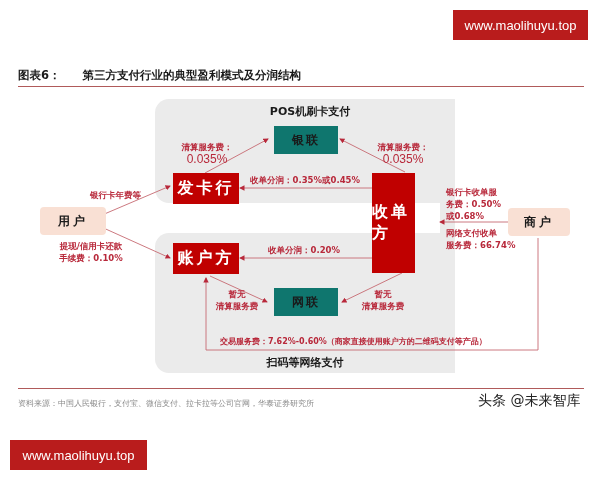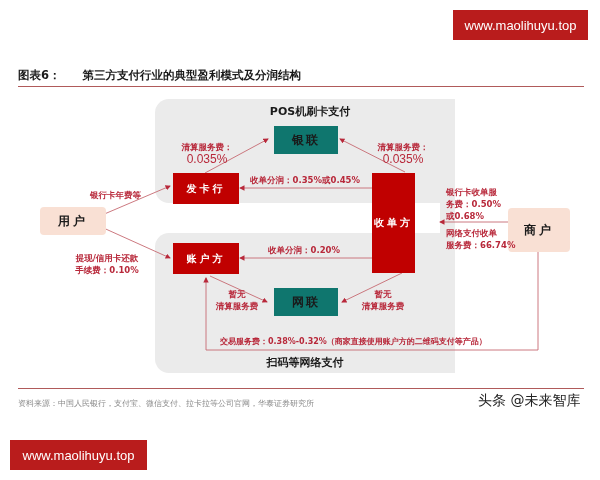--- a/index.html
+++ b/index.html
@@ -6,21 +6,21 @@
   body { width:600px; height:480px; background:#ffffff; position:relative; overflow:hidden;
          font-family:"DejaVu Sans", sans-serif; }
   .abs { position:absolute; }
   .wm { position:absolute; background:#b91c1c; color:#ffffff; font-family:"Liberation Sans", sans-serif;
         font-size:13px; display:flex; align-items:center; justify-content:center; }
   .title { left:18px; top:68px; font-size:11.5px; font-weight:bold; color:#1a1a1a; white-space:nowrap; }
   .title .num { margin-right:22px; }
   .rule { left:18px; height:1px; background:#b05a5a; }
   .panel { background:#ebebeb; border-radius:14px; }
   .section-label { font-size:11px; font-weight:bold; color:#1a1a1a; text-align:center; white-space:nowrap; }
-  .node-red { background:#c00000; color:#ffffff; font-size:10px; font-weight:bold; display:flex;
+  .node-red { background:#c00000; color:#ffffff; font-size:16px; font-weight:bold; display:flex;
               align-items:center; justify-content:center; letter-spacing:3px; }
   .node-cream { background:#0f766e; color:#1a1a1a; font-size:12px; font-weight:bold; display:flex;
                 align-items:center; justify-content:center; letter-spacing:2px; }
   .node-peach { background:#f9e0d4; color:#1a1a1a; font-size:12px; font-weight:bold; display:flex;
                 align-items:center; justify-content:center; letter-spacing:3px; border-radius:4px; }
   .lbl { color:#b8283a; font-size:8.5px; line-height:12px; white-space:nowrap; }
   .lbl.c { text-align:center; }
   .lbl.bold { font-weight:bold; }
   .lbl .n { font-family:"Liberation Sans", sans-serif; font-size:12px; font-weight:normal; }
   .src { left:18px; top:398px; font-size:8px; color:#8a8a8a; white-space:nowrap; }
@@ -75,25 +75,25 @@
     <polyline points="538,238 538,350 206,350 206,278" marker-end="url(#ah)"></polyline>
   </g>
 </svg>
 
 <div class="abs node-peach" style="left:40px; top:207px; width:66px; height:28px;">用户</div>
 <div class="abs node-red" style="left:173px; top:173px; width:66px; height:31px;">发卡行</div>
 <div class="abs node-red" style="left:173px; top:243px; width:66px; height:31px;">账户方</div>
 <div class="abs node-cream" style="left:274px; top:126px; width:64px; height:28px;">银联</div>
 <div class="abs node-cream" style="left:274px; top:288px; width:64px; height:28px;">网联</div>
 <div class="abs node-red" style="left:372px; top:173px; width:43px; height:100px;">收单方</div>
-<div class="abs node-peach" style="left:508px; top:208px; width:62px; height:44px;">商户</div>
+<div class="abs node-peach" style="left:508px; top:208px; width:62px; height:28px;">商户</div>
 
 <div class="abs lbl bold" style="left:90px; top:189px;">银行卡年费等</div>
 
-<div class="abs lbl bold c" style="left:66px; top:240px; width:82px;margin-top:12px;">
+<div class="abs lbl bold c" style="left:50px; top:240px; width:82px;">
   <div>提现/信用卡还款</div>
   <div>手续费：0.10%</div>
 </div>
 
 <div class="abs lbl bold c" style="left:170px; top:141px; width:74px;">
   <div>清算服务费：</div>
   <div class="n">0.035%</div>
 </div>
 
 <div class="abs lbl bold c" style="left:366px; top:141px; width:74px;">
@@ -118,17 +118,17 @@
 <div class="abs lbl bold c" style="left:206px; top:288px; width:62px;">
   <div>暂无</div>
   <div>清算服务费</div>
 </div>
 
 <div class="abs lbl bold c" style="left:352px; top:288px; width:62px;">
   <div>暂无</div>
   <div>清算服务费</div>
 </div>
 
-<div class="abs lbl bold" style="left:220px; top:336px; font-size:8px;">交易服务费：0.38%-0.32%（商家直接使用账户方的二维码支付等产品）</div>
+<div class="abs lbl bold" style="left:220px; top:336px; font-size:8px;">交易服务费：7.62%-0.60%（商家直接使用账户方的二维码支付等产品）</div>
 
 <div class="abs rule" style="top:388px; width:566px;"></div>
 <div class="abs src">资料来源：中国人民银行，支付宝、微信支付、拉卡拉等公司官网，华泰证券研究所</div>
 <div class="abs brand">头条 @未来智库</div>
 
 </body></html>

